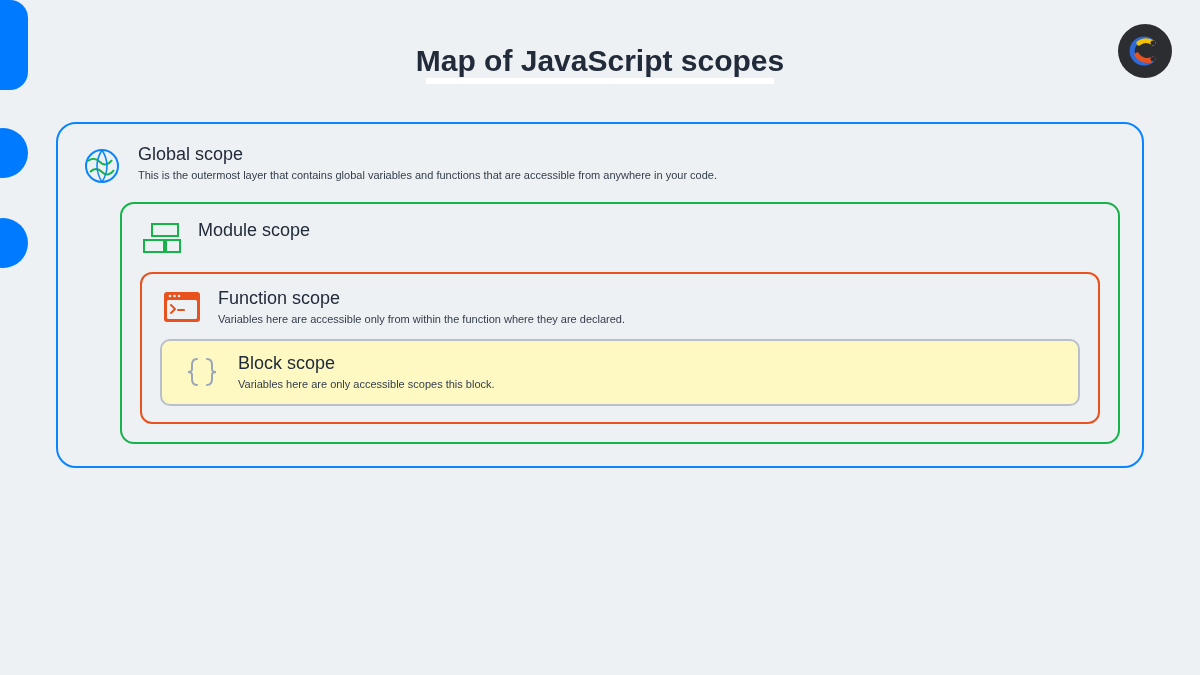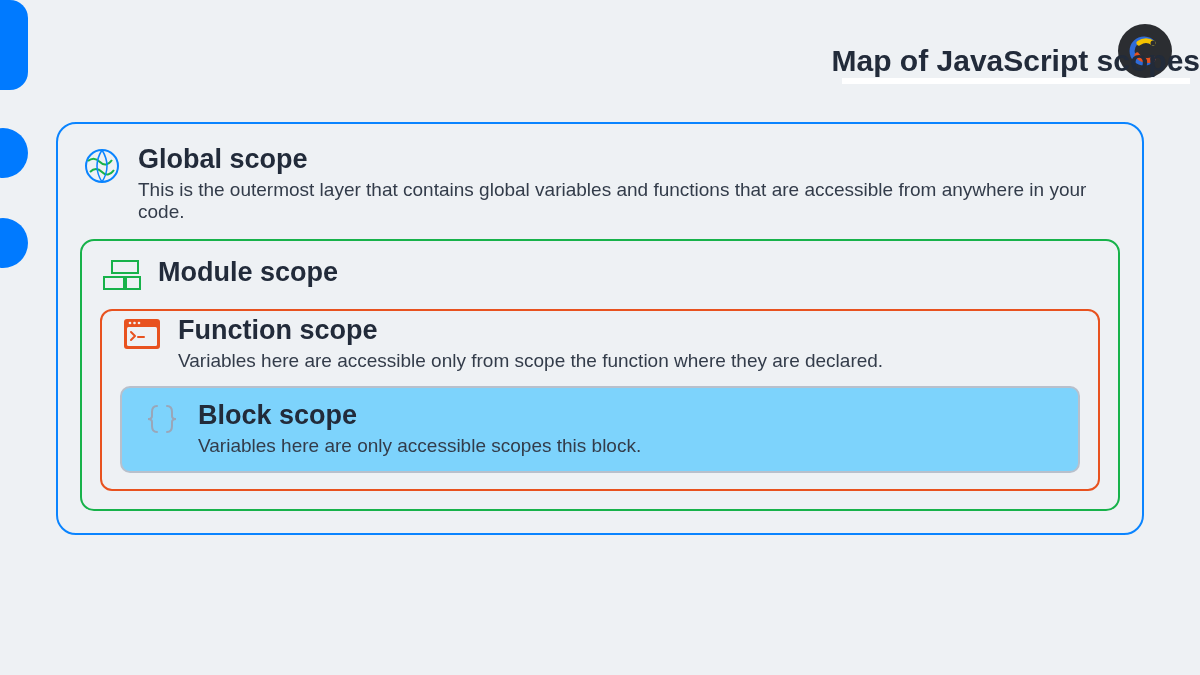--- a/index.html
+++ b/index.html
@@ -13,21 +13,21 @@
   }
   .blob {
     position: absolute;
     background: #007aff;
     border-radius: 999px;
   }
   .blob1 { width: 40px; height: 90px; left: -12px; top: 0; border-radius: 0 18px 18px 0; }
   .blob2 { width: 50px; height: 50px; left: -22px; top: 128px; }
   .blob3 { width: 50px; height: 50px; left: -22px; top: 218px; }
   .title-wrap {
-    text-align: right;
+    text-align: center;
     padding-top: 44px;
   }
   .title {
     display: inline-block;
     font-size: 30px;
     font-weight: 700;
     color: #222b3a;
     position: relative;
   }
   .title::after {
@@ -47,41 +47,42 @@
     display: flex; align-items: center; justify-content: center;
   }
   .outer {
     position: absolute;
     left: 56px; right: 56px; top: 122px;
     border: 2px solid #0a84ff;
     border-radius: 20px;
     padding: 20px 22px 22px;
   }
   .scope-head { display: flex; align-items: flex-start; gap: 14px; }
-  .scope-title { font-size: 27px; font-weight: 700; color: #222b3a; margin-bottom: 4px; }
-  .scope-desc { font-size: 19px; color: #333c4a; }
+  .scope-title { font-size: 18px; font-weight: 400; color: #222b3a; margin-bottom: 4px; }
+  .scope-desc { font-size: 11px; color: #333c4a; }
   .icon-cell { width: 44px; flex-shrink: 0; display: flex; justify-content: center; padding-top: 2px; }
   .module {
     margin-top: 16px;
     border: 2px solid #17b24a;
     border-radius: 14px;
     padding: 16px 18px 18px;
+    margin-left: 40px;
   }
   .func {
     margin-top: 14px;
     border: 2px solid #e8521f;
     border-radius: 12px;
-    padding: 4px 18px 16px;
+    padding: 14px 18px 16px;
   }
   .block {
     margin-top: 14px;
     border: 2px solid #b8c0cc;
     border-radius: 10px;
     padding: 12px 18px 14px;
-    background: #7dd3fc;
+    background: #fef9c3;
   }
 </style>
 </head>
 <body>
 
 <div class="blob blob1"></div>
 <div class="blob blob2"></div>
 <div class="blob blob3"></div>
 
 <div class="logo">
@@ -135,21 +136,21 @@
             <rect x="5" y="10" width="30" height="19" rx="1.5" fill="#eef1f4"></rect>
             <circle cx="8" cy="6" r="1.3" fill="#eef1f4"></circle>
             <circle cx="12.5" cy="6" r="1.3" fill="#eef1f4"></circle>
             <circle cx="17" cy="6" r="1.3" fill="#eef1f4"></circle>
             <path d="M9 15 L13 19 L9 23" fill="none" stroke="#e8521f" stroke-width="2" stroke-linecap="round" stroke-linejoin="round"></path>
             <line x1="16" y1="20" x2="22" y2="20" stroke="#e8521f" stroke-width="2" stroke-linecap="round"></line>
           </svg>
         </div>
         <div>
           <div class="scope-title">Function scope</div>
-          <div class="scope-desc">Variables here are accessible only from scope the function where they are declared.</div>
+          <div class="scope-desc">Variables here are accessible only from within the function where they are declared.</div>
         </div>
       </div>
 
       <div class="block">
         <div class="scope-head">
           <div class="icon-cell">
             <svg width="36" height="34" viewBox="0 0 36 34">
               <path d="M13 4 Q8 4 8 10 L8 14 Q8 17 4 17 Q8 17 8 20 L8 24 Q8 30 13 30" fill="none" stroke="#9aa6b8" stroke-width="2" stroke-linecap="round"></path>
               <path d="M23 4 Q28 4 28 10 L28 14 Q28 17 32 17 Q28 17 28 20 L28 24 Q28 30 23 30" fill="none" stroke="#9aa6b8" stroke-width="2" stroke-linecap="round"></path>
             </svg>

